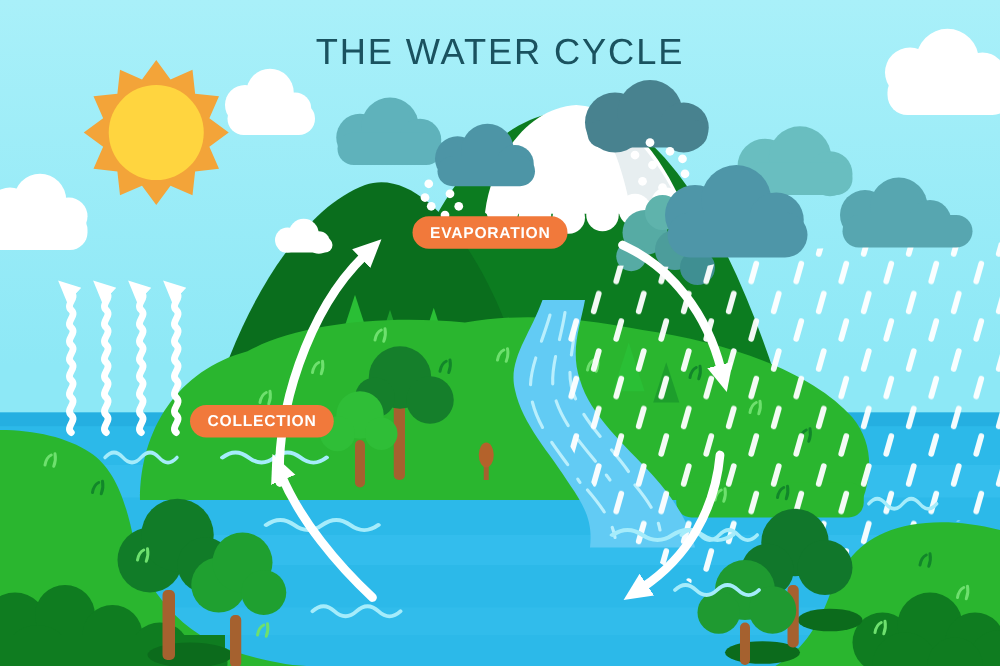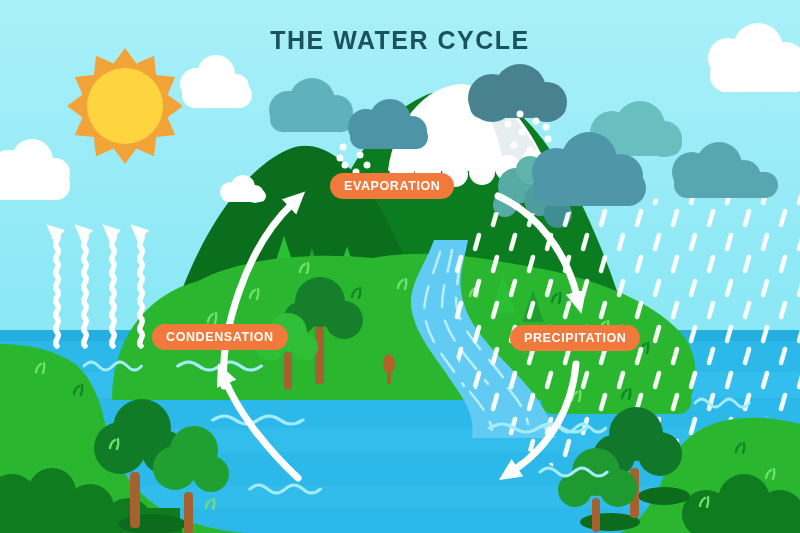--- a/index.html
+++ b/index.html
@@ -9,21 +9,21 @@
     --color-sun-outer:#F3A439; --color-sun-inner:#FFD53F; --color-arrow:#FFFFFF;
   }
   html,body{margin:0;padding:0;background:#dfeef2;}
   .stage{
     position:relative;width:800px;height:533px;overflow:hidden;margin:0 auto;
     font-family:"Liberation Sans",sans-serif;background:var(--color-sky);
   }
   .stage svg{position:absolute;left:0;top:0;display:block;}
   .diagram-title{
     position:absolute;left:0;top:26px;width:100%;text-align:center;
-    font-size:25px;font-weight:700;letter-spacing:1.5px;color:var(--color-title);
+    font-size:29px;font-weight:400;letter-spacing:1.5px;color:var(--color-title);
     user-select:none;
   }
   .pill{
     position:absolute;background:var(--color-label-bg);color:var(--color-label-text);
     font-size:12.5px;font-weight:700;letter-spacing:.6px;line-height:14px;
     padding:6px 14px;border-radius:15px;white-space:nowrap;user-select:none;
   }
 </style>
 </head>
 <body>
@@ -325,16 +325,15 @@
     <path d="M224 386 C220 332 246 248 292 204" marker-end="url(#arrowhead)"></path>
     <path d="M498 196 C538 214 566 252 577 296" marker-end="url(#arrowhead)"></path>
     <path d="M576 364 C572 408 550 446 514 470" marker-end="url(#arrowhead)"></path>
     <path d="M298 478 C270 452 240 416 225 380" marker-end="url(#arrowhead)"></path>
   </g>
 </svg>
 
 <div class="diagram-title">THE WATER CYCLE</div>
 
 <div class="pill" style="left:330px;top:173px">EVAPORATION</div>
-<div class="pill" style="left:152px;top:324px">CONDENSATION</div>
-<div class="pill" style="left:510px;top:325px">PRECIPITATION</div>
+<div class="pill" style="left:152px;top:324px">COLLECTION</div>
 
 </div>
 
 </body></html>

